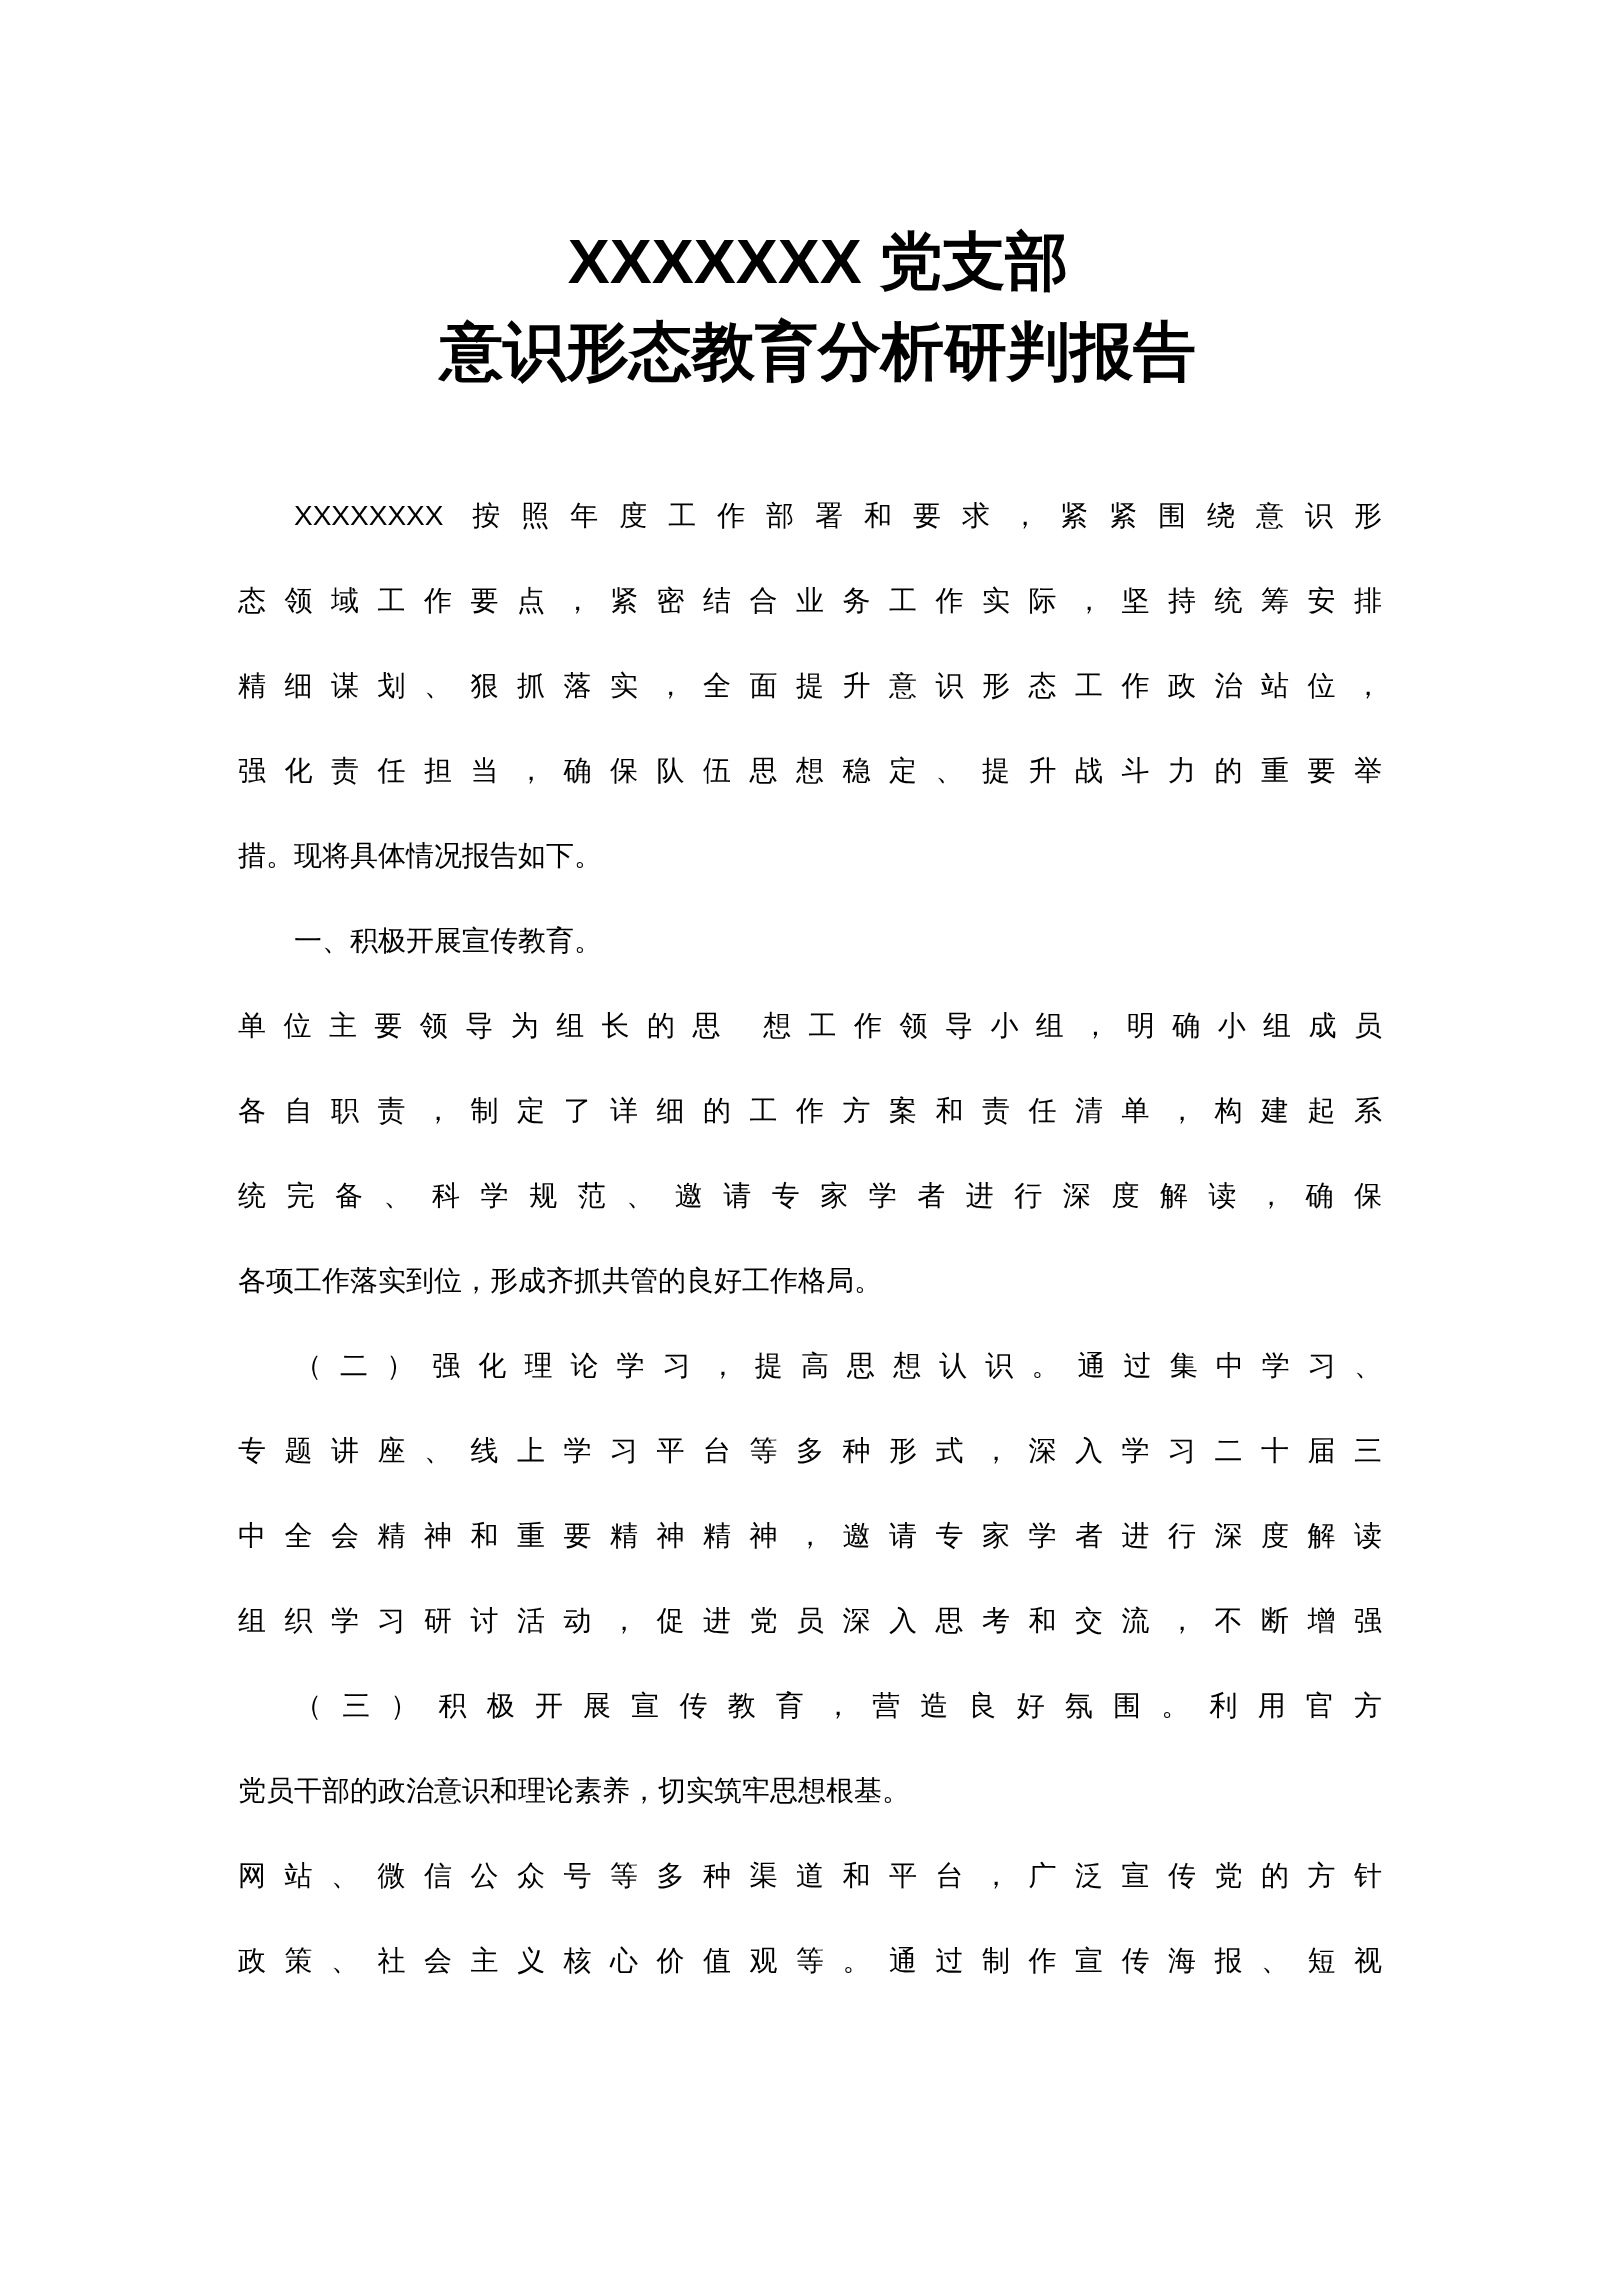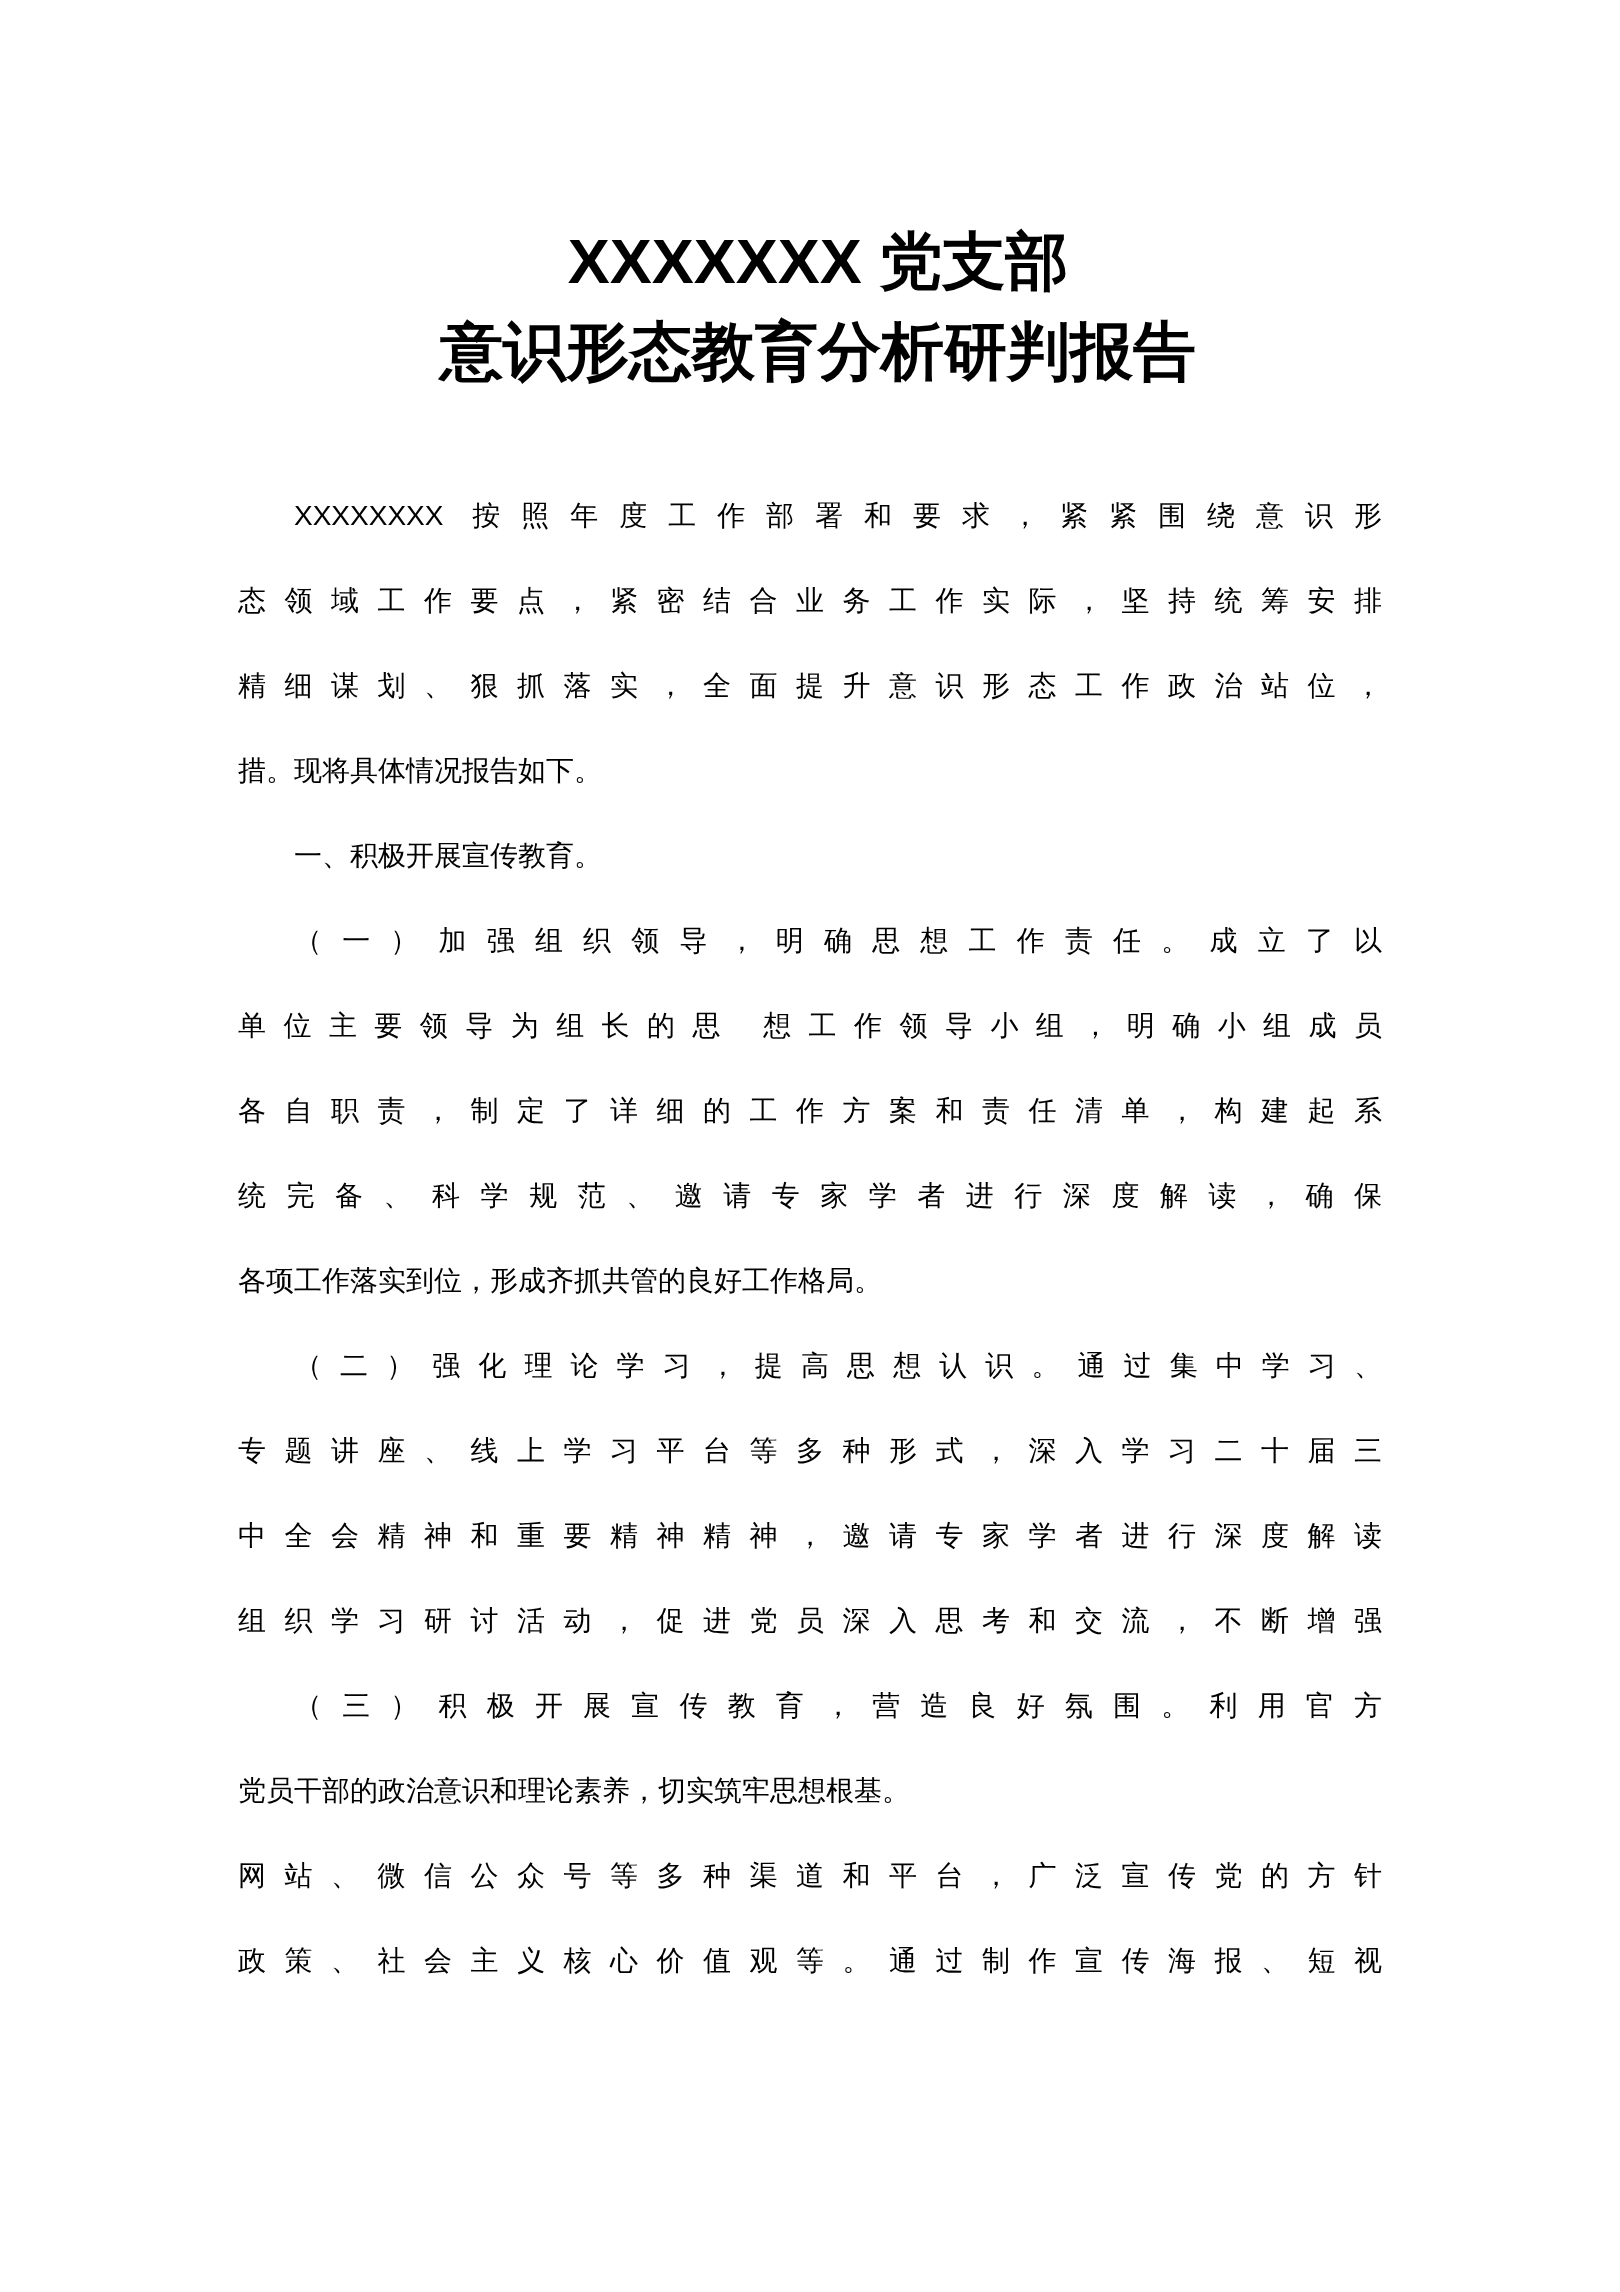--- a/index.html
+++ b/index.html
@@ -58,23 +58,23 @@
 
   <div class="title-block">
     <h1 class="title-line">XXXXXXX 党支部</h1>
     <h1 class="title-line">意识形态教育分析研判报告</h1>
   </div>
 
   <div class="body-block">
     <div class="line indent justify">XXXXXXXX 按照年度工作部署和要求，紧紧围绕意识形</div>
     <div class="line justify">态领域工作要点，紧密结合业务工作实际，坚持统筹安排</div>
     <div class="line justify">精细谋划、狠抓落实，全面提升意识形态工作政治站位，</div>
+    <div class="line justify">强化责任担当，确保队伍思想稳定、提升战斗力的重要举</div>
     <div class="line">措。现将具体情况报告如下。</div>
     <div class="line indent">一、积极开展宣传教育。</div>
-    <div class="line indent justify">（一）加强组织领导，明确思想工作责任。成立了以</div>
     <div class="line justify">单位主要领导为组长的思 想工作领导小组，明确小组成员</div>
     <div class="line justify">各自职责，制定了详细的工作方案和责任清单，构建起系</div>
     <div class="line justify">统完备、科学规范、邀请专家学者进行深度解读，确保</div>
     <div class="line">各项工作落实到位，形成齐抓共管的良好工作格局。</div>
     <div class="line indent justify">（二）强化理论学习，提高思想认识。通过集中学习、</div>
     <div class="line justify">专题讲座、线上学习平台等多种形式，深入学习二十届三</div>
     <div class="line justify">中全会精神和重要精神精神，邀请专家学者进行深度解读</div>
     <div class="line justify">组织学习研讨活动，促进党员深入思考和交流，不断增强</div>
     <div class="line indent justify">（三）积极开展宣传教育，营造良好氛围。利用官方</div>
     <div class="line">党员干部的政治意识和理论素养，切实筑牢思想根基。</div>

